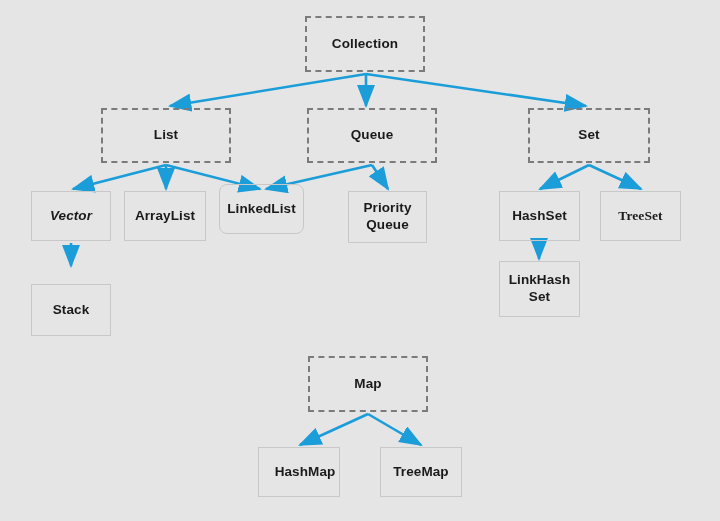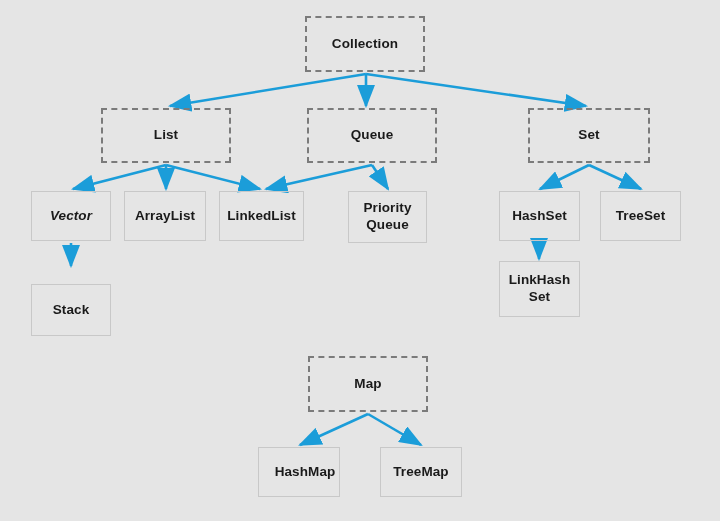--- a/index.html
+++ b/index.html
@@ -91,32 +91,32 @@
       </div>
       <div class="node iface" style="left: 528px; top: 108px; width: 122px; height: 55px; border-color: rgb(123, 123, 123);">
         <span class="node-label" style="color: rgb(26, 26, 26);">Set</span>
       </div>
       <div class="node impl" style="left: 31px; top: 191px; width: 80px; height: 50px; border-color: rgb(200, 200, 200);">
         <span class="node-label" style="color: rgb(26, 26, 26); font-style: italic;">Vector</span>
       </div>
       <div class="node impl" style="left: 124px; top: 191px; width: 82px; height: 50px; border-color: rgb(200, 200, 200);">
         <span class="node-label" style="color: rgb(26, 26, 26);">ArrayList</span>
       </div>
-      <div class="node impl" style="left: 219px; top: 191px; width: 85px; height: 50px; border-color: rgb(200, 200, 200);">
+      <div class="node impl" style="left: 219px; top: 184px; width: 85px; height: 50px; border-color: rgb(200, 200, 200); border-radius: 8px;">
         <span class="node-label" style="color: rgb(26, 26, 26);">LinkedList</span>
       </div>
       <div class="node impl" style="left: 348px; top: 191px; width: 79px; height: 52px; border-color: rgb(200, 200, 200);">
         <span class="node-label" style="color: rgb(26, 26, 26);">Priority
 Queue</span>
       </div>
       <div class="node impl" style="left: 499px; top: 191px; width: 81px; height: 50px; border-color: rgb(200, 200, 200);">
         <span class="node-label" style="color: rgb(26, 26, 26);">HashSet</span>
       </div>
       <div class="node impl" style="left: 600px; top: 191px; width: 81px; height: 50px; border-color: rgb(200, 200, 200);">
-        <span class="node-label" style="color: rgb(26, 26, 26);">TreeSet</span>
+        <span class="node-label" style="color: rgb(26, 26, 26); font-family: Liberation Serif, serif;">TreeSet</span>
       </div>
       <div class="node impl" style="left: 31px; top: 284px; width: 80px; height: 52px; border-color: rgb(200, 200, 200);">
         <span class="node-label" style="color: rgb(26, 26, 26);">Stack</span>
       </div>
       <div class="node impl" style="left: 499px; top: 261px; width: 81px; height: 56px; border-color: rgb(200, 200, 200);">
         <span class="node-label" style="color: rgb(26, 26, 26);">LinkHash
 Set</span>
       </div>
       <div class="node iface" style="left: 308px; top: 356px; width: 120px; height: 56px; border-color: rgb(123, 123, 123);">
         <span class="node-label" style="color: rgb(26, 26, 26);">Map</span>

